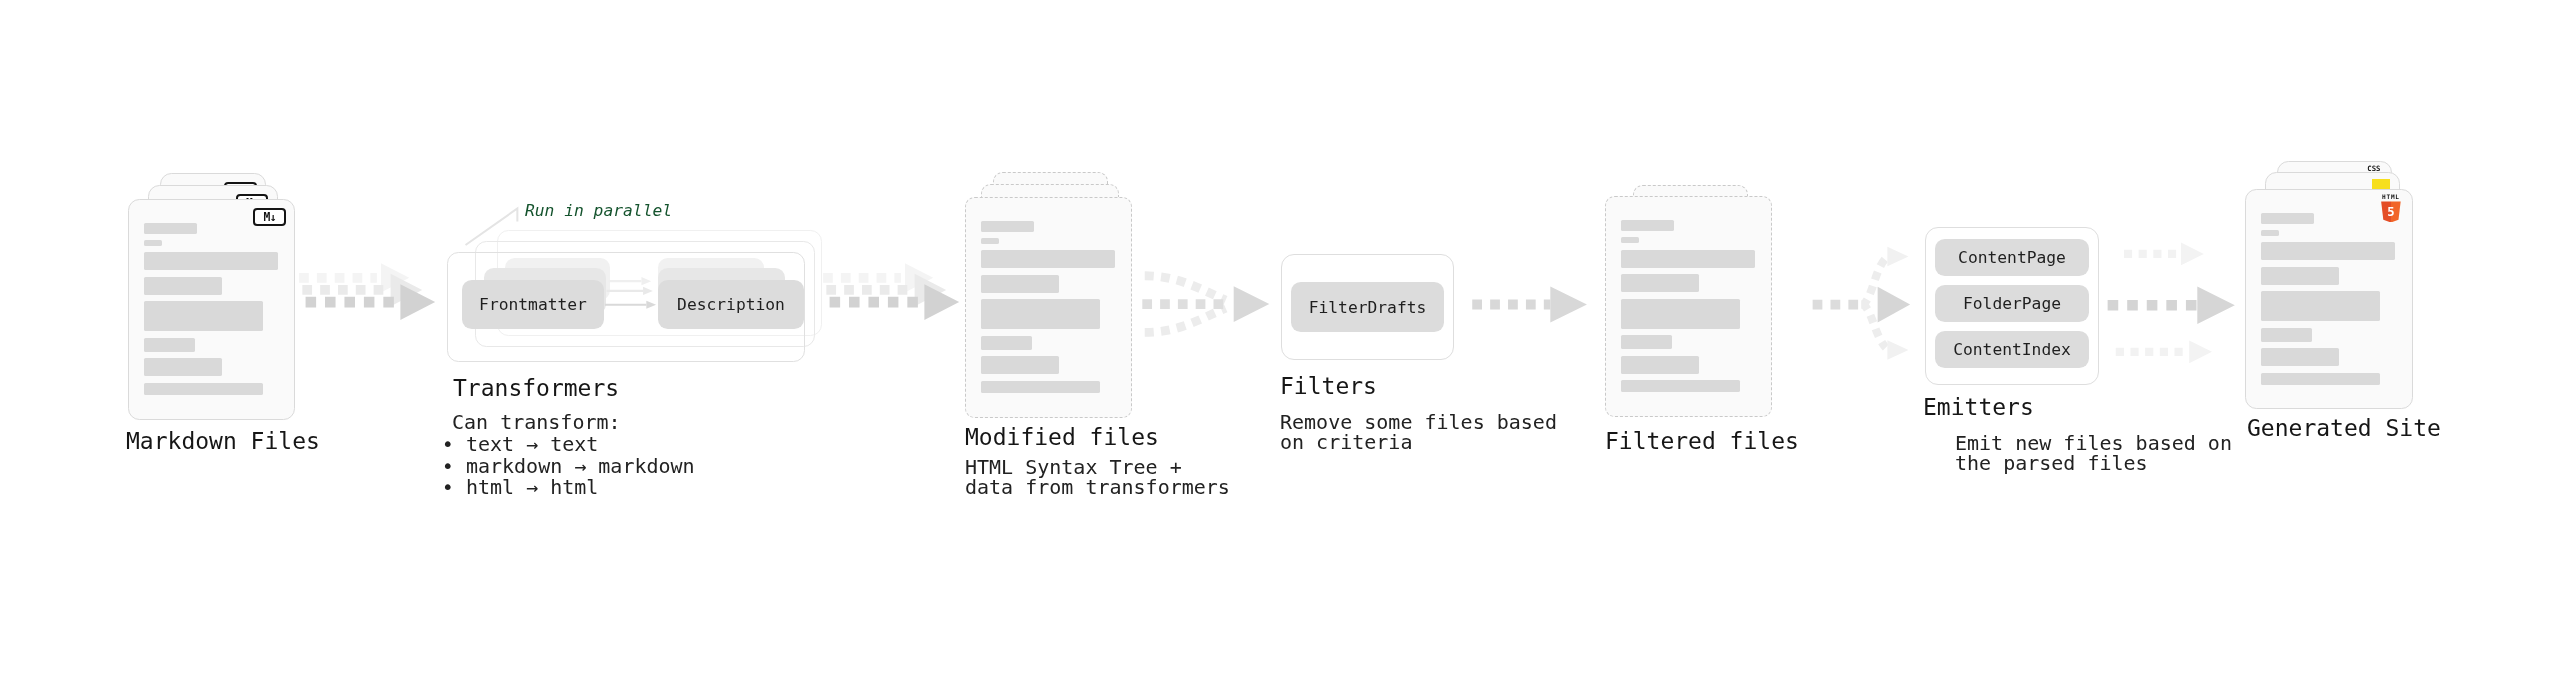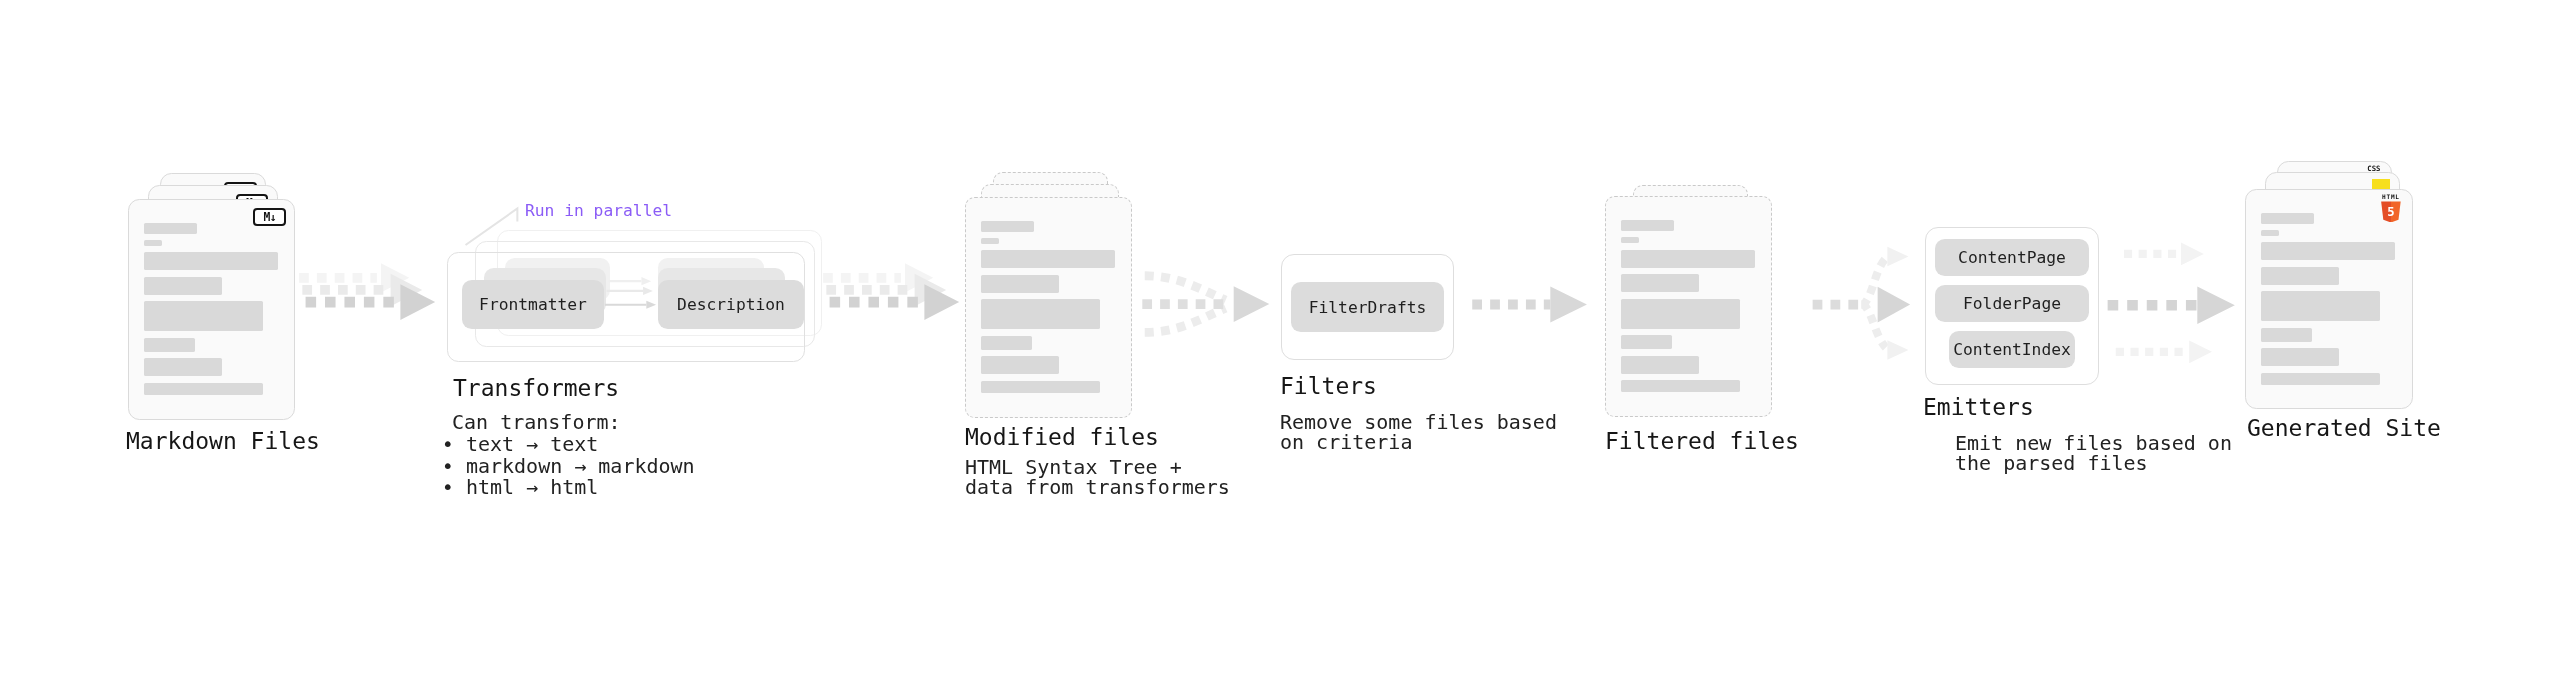--- a/index.html
+++ b/index.html
@@ -93,21 +93,21 @@
     font-weight: 500;
   }
   .stage-desc {
     position: absolute;
     font-size: 20px; line-height: 20.3px;
     color: #222; white-space: nowrap;
   }
   .bullets { line-height: 21.5px; }
   .parallel-note {
     position: absolute;
-    font-size: 16.3px; color: #8b5cf6; white-space: nowrap;
+    font-size: 16.3px; color: #14532d; white-space: nowrap; font-style: italic;
   }
   svg { display: block; overflow: visible; }
 </style>
 </head>
 <body>
 
 <div class="canvas">
 
   <div class="abs" style="left:128px; top:173px; width:198px; height:252px;">
     <div class="doc-card" style="left:32px; top:0; width:106px; height:221px;">
@@ -253,21 +253,21 @@
     <path d="M62,83 C74,83 78,40 92,26" fill="none" stroke="#ededed" stroke-width="10" stroke-dasharray="10 8"></path>
     <path d="M62,83 C74,83 78,122 92,136" fill="none" stroke="#ededed" stroke-width="10" stroke-dasharray="10 8"></path>
     <polygon points="94,12 120,24 94,36" fill="#f1f1f1"></polygon>
     <polygon points="82,61 122,83 82,105" fill="#d6d6d6"></polygon>
     <polygon points="94,127 120,139 94,151" fill="#f1f1f1"></polygon>
   </svg>
 
   <div class="group-box" style="left:1925px; top:227px; width:174px; height:158px; display:flex; flex-direction:column; align-items:center; gap:9px; padding-top:11.4px;">
     <div class="pill-static" style="width:154px; height:37px;">ContentPage</div>
     <div class="pill-static" style="width:154px; height:37px;">FolderPage</div>
-    <div class="pill-static" style="width:126px; height:37px;">ContentIndex</div>
+    <div class="pill-static" style="width:154px; height:37px;">ContentIndex</div>
   </div>
   <div class="stage-title" style="left:1923px; top:393px;">Emitters</div>
   <div class="stage-desc" style="left:1923px; top:433px;margin-left:32px;">
     <div>Emit new files based on</div>
     <div>the parsed files</div>
   </div>
 
   <svg class="abs" style="left:2106px; top:236px;" width="137" height="137" viewBox="0 0 168 168">
     <line x1="22" y1="22" x2="92" y2="22" stroke="#f2f2f2" stroke-width="10" stroke-dasharray="10 8"></line>
     <polygon points="92,8 120,22 92,36" fill="#f3f3f3"></polygon>

